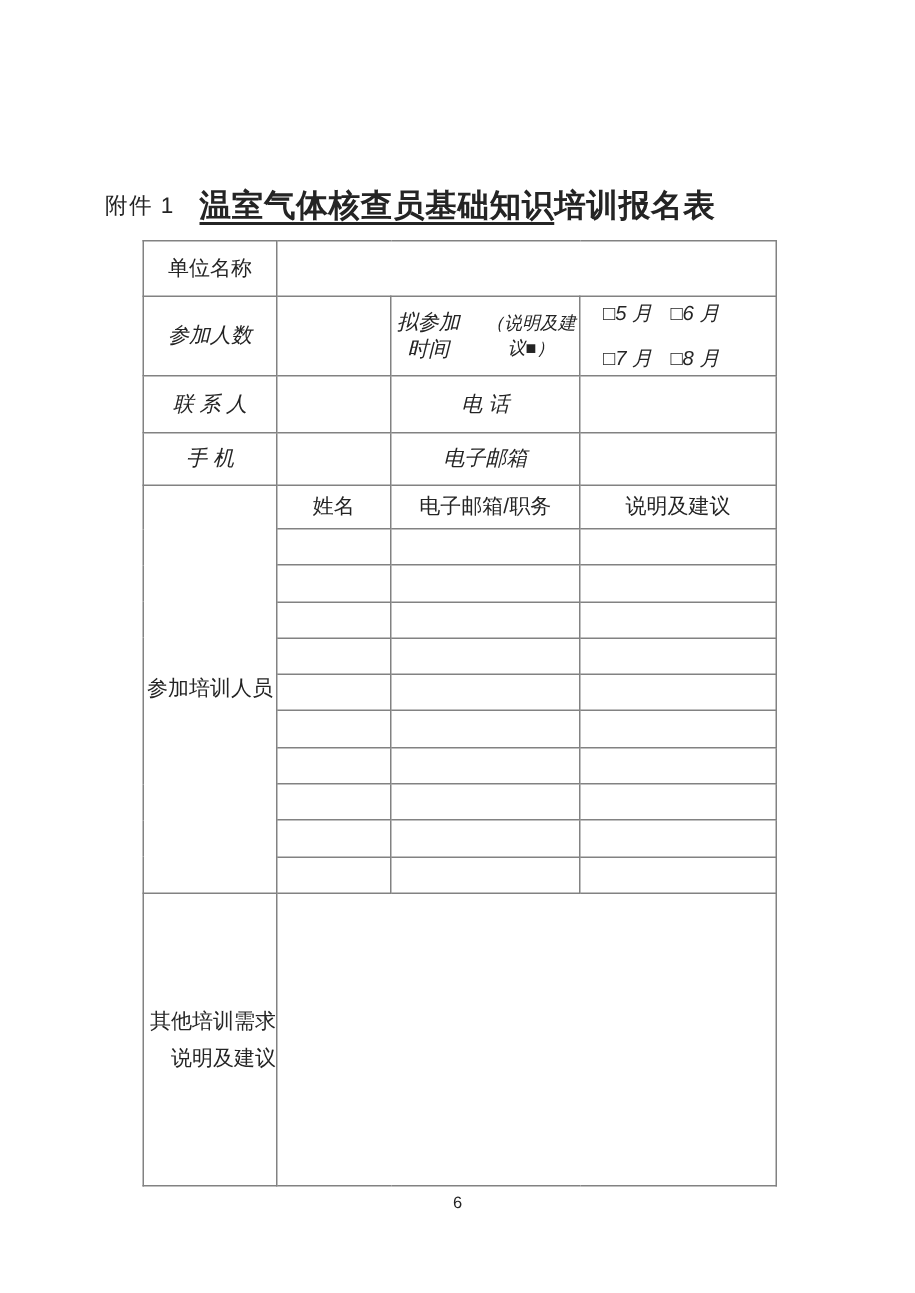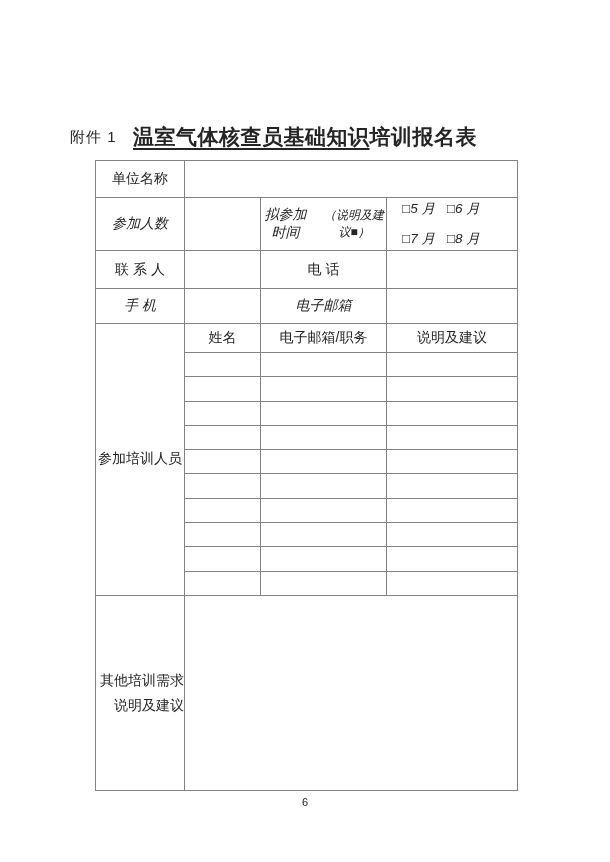--- a/index.html
+++ b/index.html
@@ -51,21 +51,21 @@
   table.form td {
     border: 1px solid var(--border);
     text-align: center;
     vertical-align: middle;
     font-size: 14px;
     padding: 0;
     overflow: hidden;
   }
   tr.r-unit   { height: 37px; }
   tr.r-count  { height: 53px; font-style: italic; }
-  tr.r-contact{ height: 38px; }
+  tr.r-contact{ height: 38px; font-style: italic; }
   tr.r-mobile { height: 35px; font-style: italic; }
   tr.r-thead  { height: 29px; }
   tr.trainee-row { height: 24.3px; }
   tr.r-other  { height: 195px; }
   .time-cell-inner {
     display: flex;
     justify-content: center;
     align-items: center;
     gap: 12px;
     height: 100%;

